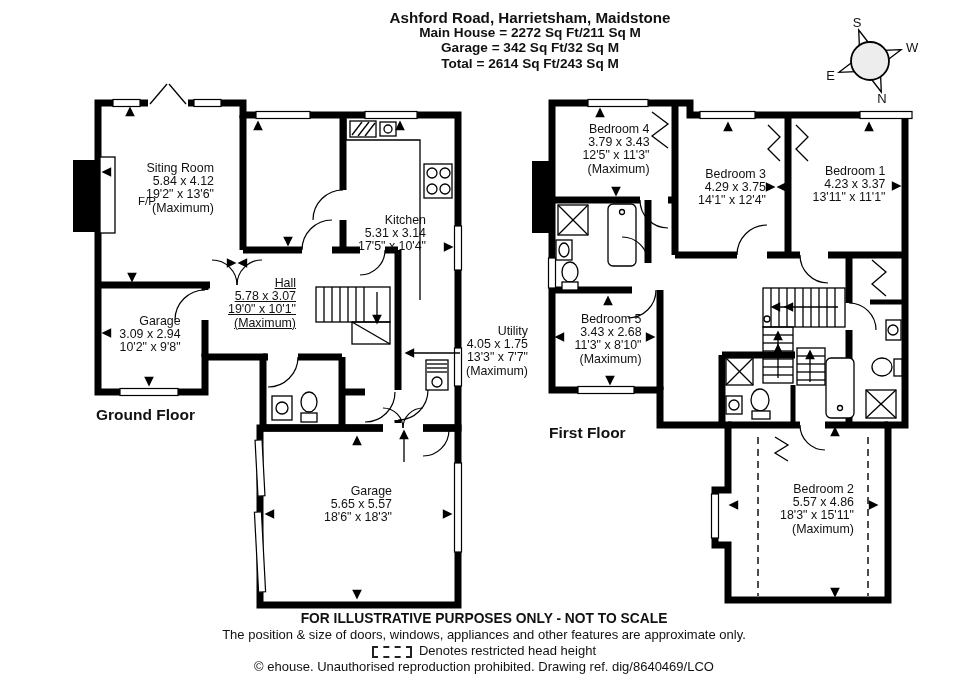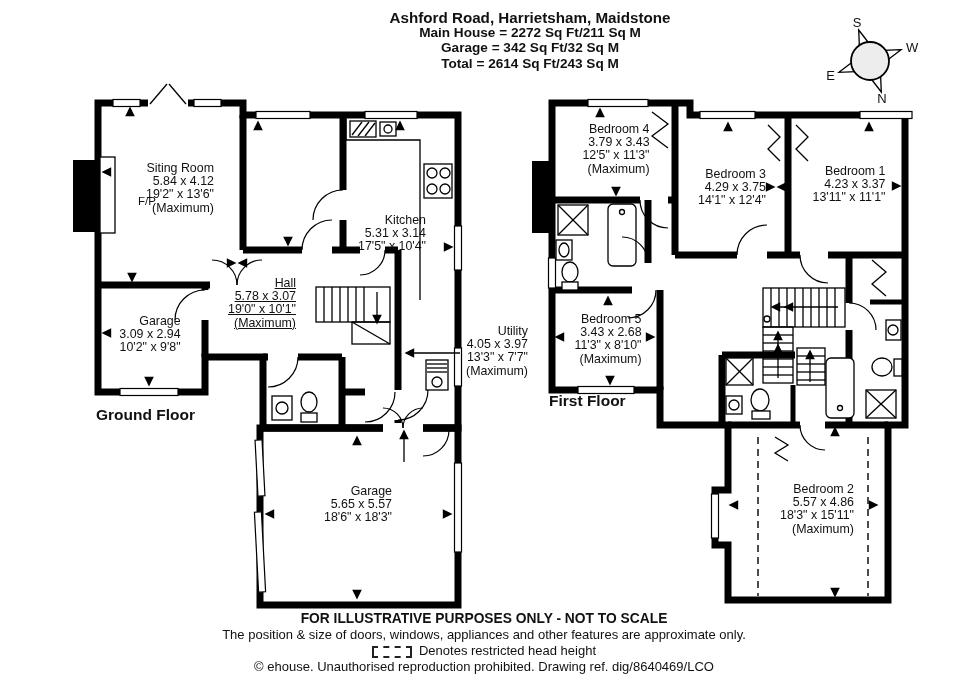--- a/index.html
+++ b/index.html
@@ -369,21 +369,21 @@
     <div>19'0" x 10'1"</div>
     <div>(Maximum)</div>
   </div>
   <div class="room-label" style="left:150px;top:315px;">
     <div>Garage</div>
     <div>3.09 x 2.94</div>
     <div>10'2" x 9'8"</div>
   </div>
   <div class="room-label" style="left:497px;top:325px;">
     <div>Utility</div>
-    <div>4.05 x 3.97</div>
+    <div>4.05 x 1.75</div>
     <div>13'3" x 7'7"</div>
     <div>(Maximum)</div>
   </div>
   <div class="room-label" style="left:358px;top:485px;">
     <div>Garage</div>
     <div>5.65 x 5.57</div>
     <div>18'6" x 18'3"</div>
   </div>
   <div class="room-label" style="left:616px;top:123px;">
     <div>Bedroom 4</div>
@@ -410,21 +410,21 @@
   <div class="room-label" style="left:817px;top:483px;">
     <div>Bedroom 2</div>
     <div>5.57 x 4.86</div>
     <div>18'3" x 15'11"</div>
     <div>(Maximum)</div>
   </div>
 
   <div class="fp-label" style="left:118px;top:195px;">F/P</div>
 
   <div class="floor-label" style="left:96px;top:406px;">Ground Floor</div>
-  <div class="floor-label" style="left:549px;top:392px;text-align:center;">First Floor</div>
+  <div class="floor-label" style="left:549px;top:424px;text-align:center;">First Floor</div>
 
   <div class="footer-block">
     <div class="footer-l1">FOR ILLUSTRATIVE PURPOSES ONLY - NOT TO SCALE</div>
     <div class="footer-l2">The position &amp; size of doors, windows, appliances and other features are approximate only.</div>
     <div class="footer-l3"><span class="dash-glyph"></span><span>Denotes restricted head height</span></div>
     <div class="footer-l4">© ehouse. Unauthorised reproduction prohibited. Drawing ref. dig/8640469/LCO</div>
   </div>
 
 </div>
 

